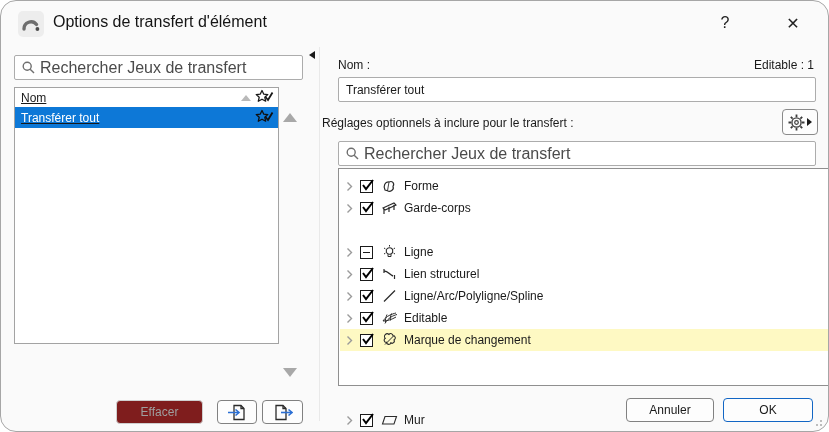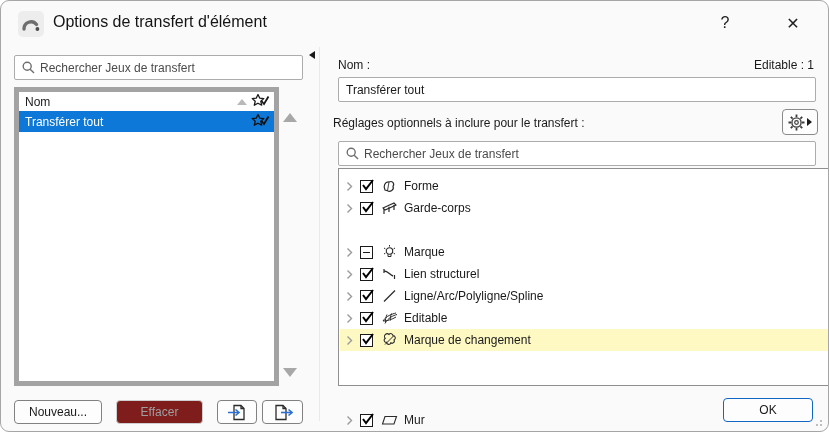--- a/index.html
+++ b/index.html
@@ -1,18 +1,18 @@
 <!DOCTYPE html>
 <html><head>
 <meta charset="utf-8">
 <style>
   * { margin:0; padding:0; box-sizing:border-box; }
   body { background:#fff; font-family:"Liberation Sans", sans-serif; }
   .dialog { position:relative; width:829px; height:432px; background:#fafafa;
-            border:1px solid #a6a6a6; border-radius:9px; overflow:hidden;
+            border:1px solid #a6a6a6; border-radius:16px; overflow:hidden;
             font-size:12px; color:#1a1a1a; }
 
   
   .titlebar { position:absolute; left:0; top:0; width:100%; height:46px; }
   .logo { position:absolute; left:17px; top:10px; width:26px; height:26px;
           border-radius:5px; background:#ededed; display:flex; align-items:center; justify-content:center; }
   .title { position:absolute; left:52px; top:12px; font-size:16px; color:#141414; white-space:nowrap; }
   .help-btn { position:absolute; left:710px; top:8px; width:28px; height:28px; font-size:16px;
               display:flex; align-items:center; justify-content:center; color:#222; cursor:default; }
   .close-btn { position:absolute; left:776px; top:8px; width:32px; height:28px; font-size:16px;
@@ -20,33 +20,33 @@
 
   .panel-collapse { position:absolute; left:308px; top:50px; width:0; height:0;
                     border-top:4px solid transparent; border-bottom:4px solid transparent;
                     border-right:6px solid #1a1a1a; }
   .v-divider { position:absolute; left:318px; top:46px; bottom:10px; width:1px; background:#e9e9e9; }
 
   
   .searchbox { position:absolute; height:25px; background:#fff; border:1px solid #acacac;
                border-radius:2px; display:flex; align-items:center; }
   .searchbox svg { margin:0 5px 0 7px; flex:0 0 auto; }
-  .searchbox input { border:none; outline:none; flex:1; font-family:inherit; font-size:12px;
+  .searchbox input { border:none; outline:none; flex:1; font-family:inherit; font-size:16px;
                      color:#1a1a1a; background:transparent; height:100%; }
   .searchbox input::placeholder { color:#4b4b4b; opacity:1; }
 
   .btn { position:absolute; height:24px; background:#fdfdfd; border:1px solid #818181;
          border-radius:4px; font-family:inherit; font-size:12px; color:#1a1a1a;
          display:flex; align-items:center; justify-content:center; cursor:default; }
   .btn.disabled { border-color:#cfcfcf; color:#9f9f9f; background:#7f1d1d; }
   .btn.default { border-color:#1266c4; }
 
   
-  .listbox { position:absolute; left:13px; top:86px; width:265px; height:299px;
-             background:#fff; border:5px solid #a3a3a3; }
+  .listbox { position:absolute; left:13px; top:86px; width:265px; height:257px;
+             background:#fff; border:1px solid #a3a3a3;text-decoration:underline; }
   .list-header { position:relative; height:19px; display:flex; align-items:center; }
   .list-header .hdr-label { margin-left:6px; }
   .sort-tri { position:absolute; right:27px; top:7px; width:0; height:0;
               border-left:5px solid transparent; border-right:5px solid transparent;
               border-bottom:6px solid #b9b9b9; }
   .list-header .star { position:absolute; right:4px; top:1px; }
   .list-row { position:relative; height:21px; display:flex; align-items:center; }
   .list-row .row-label { margin-left:6px; }
   .list-row .star { position:absolute; right:4px; top:2px; }
   .list-row.selected { background:#0d78d7; color:#fff; }
@@ -138,21 +138,20 @@
           <path d="M7 1.5 L8.8 5.2 L12.8 5.6 L9.8 8.3 L10.7 12.2 L7 10.2 L3.3 12.2 L4.2 8.3 L1.2 5.6 L5.2 5.2 Z" fill="none" stroke="#101010" stroke-width="1.3" stroke-linejoin="round"></path>
           <path d="M10.5 8 L13 11 L17.5 3.5" fill="none" stroke="#101010" stroke-width="1.8"></path>
         </svg>
       </span>
     </div>
   </div>
 
   <div class="scroll-arrow up"></div>
   <div class="scroll-arrow down"></div>
 
-  <button class="btn" style="left:13px; top:399px; width:88px;">Nouveau...</button>
   <button class="btn disabled" style="left:115px; top:399px; width:87px;">Effacer</button>
 
   <button class="btn" style="left:216px; top:399px; width:40px;">
     <svg width="20" height="17" viewBox="0 0 20 17">
       <path d="M7 1.5 H14 L17 4.5 V15.5 H7 Z" fill="none" stroke="#2b2b2b" stroke-width="1.3"></path>
       <path d="M14 1.5 V4.5 H17" fill="none" stroke="#2b2b2b" stroke-width="1.3"></path>
       <line x1="1" y1="8.5" x2="11" y2="8.5" stroke="#2b6fd4" stroke-width="1.6"></line>
       <path d="M8.5 5.5 L12 8.5 L8.5 11.5" fill="none" stroke="#2b6fd4" stroke-width="1.6"></path>
     </svg>
   </button>
@@ -165,21 +164,21 @@
     </svg>
   </button>
 
   <div class="lbl" style="left:337px; top:57px;">Nom :</div>
   <div class="lbl" style="right:14px; top:57px;">Editable : 1</div>
 
   <div class="name-input">
     <input value="Transférer tout" style="">
   </div>
 
-  <div class="lbl" style="left:332px; top:115px;">Réglages optionnels à inclure pour le transfert :</div>
+  <div class="lbl" style="left:321px; top:115px;">Réglages optionnels à inclure pour le transfert :</div>
   <div class="gear-btn">
     <svg width="17" height="17" viewBox="0 0 17 17">
       <circle cx="8.5" cy="8.5" r="4.6" fill="none" stroke="#3c3c3c" stroke-width="1.4"></circle>
       <circle cx="8.5" cy="8.5" r="1.8" fill="none" stroke="#3c3c3c" stroke-width="1.2"></circle>
       <g stroke="#3c3c3c" stroke-width="1.8">
         <line x1="8.5" y1="0.5" x2="8.5" y2="3"></line>
           <line x1="8.5" y1="14" x2="8.5" y2="16.5"></line>
         <line x1="0.5" y1="8.5" x2="3" y2="8.5"></line>
           <line x1="14" y1="8.5" x2="16.5" y2="8.5"></line>
         <line x1="2.8" y1="2.8" x2="4.6" y2="4.6"></line>
@@ -260,21 +259,21 @@
             <g stroke="#2b2b2b" stroke-width="1">
               <line x1="8.5" y1="1" x2="8.5" y2="2.5"></line>
               <line x1="3" y1="4" x2="4.4" y2="4.9"></line>
               <line x1="14" y1="4" x2="12.6" y2="4.9"></line>
               <line x1="3" y1="10" x2="4.4" y2="9.1"></line>
               <line x1="14" y1="10" x2="12.6" y2="9.1"></line>
             </g>
             <path d="M7 10.2 L7 12.5 L10 12.5 L10 10.2" fill="none" stroke="#2b2b2b" stroke-width="1"></path>
           </svg>
         </span>
-      <span class="tree-label">Marque</span>
+      <span class="tree-label">Ligne</span>
     </div>
 
     <div class="tree-row checked" style="top:94px;">
       <span class="chevron">
         <svg width="7" height="11" viewBox="0 0 7 11">
             <path d="M1.5 1.5 L5.5 5.5 L1.5 9.5" fill="none" stroke="#9a9a9a" stroke-width="1.4"></path>
           </svg>
         </span>
       <span class="cb">
         <svg class="check" width="14" height="14" viewBox="0 0 14 14">
@@ -367,20 +366,21 @@
           </svg>
         </span>
       <span class="tree-label">Mur</span>
     </div>
 
     <div class="tree-scrollbar">
       <div class="tree-thumb"></div>
     </div>
   </div>
 
+  <button class="btn" style="left:625px; top:397px; width:88px;">Annuler</button>
   <button class="btn default" style="left:722px; top:397px; width:90px;">OK</button>
 
   <div class="resize-grip">
     <i style="right:0;bottom:0;"></i>
       <i style="right:4px;bottom:0;"></i>
       <i style="right:0;bottom:4px;"></i>
   </div>
 </div>
 
 </body></html>

